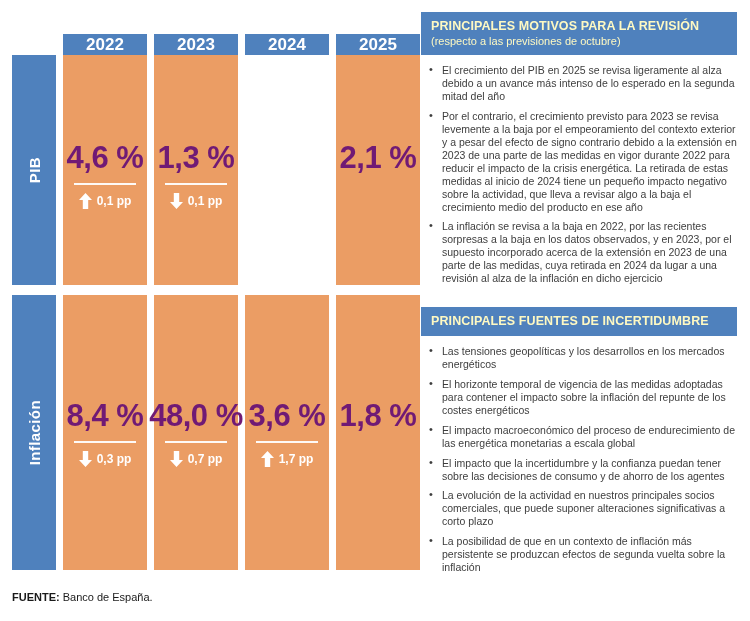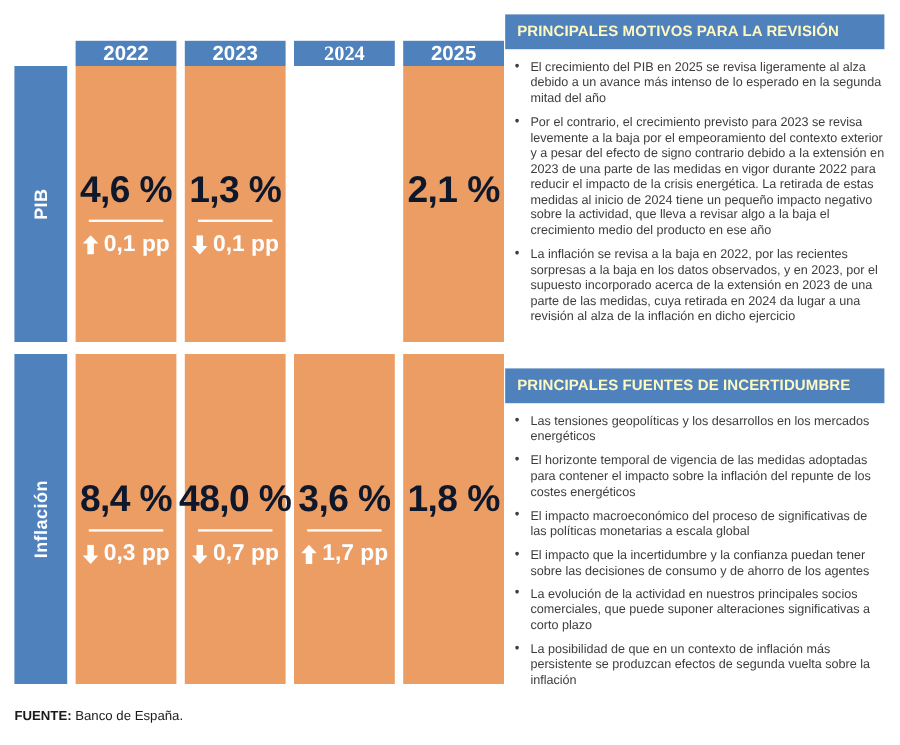--- a/index.html
+++ b/index.html
@@ -32,31 +32,31 @@
   .row-label-text {
     writing-mode: vertical-rl; transform: rotate(180deg);
     font-weight: 700; font-size: 15px; letter-spacing: 0.4px;
   }
   .data-cell { background: #eb9d64; position: relative; }
   .cell-content {
     position: absolute; top: 38%; left: 0; right: 0;
     display: flex; flex-direction: column; align-items: center;
   }
   .cell-value {
-    color: #0f172a; font-weight: 700; font-size: 31px;
+    color: #701a75; font-weight: 700; font-size: 31px;
     letter-spacing: -0.5px; line-height: 1; white-space: nowrap;
   }
   .cell-rule {
     width: 62px; height: 2px;
     background: rgba(255,255,255,0.95);
     margin: 10px 0 8px;
   }
   .cell-change {
     display: flex; align-items: center; gap: 5px;
-    color: #fff; font-weight: 700; font-size: 19px; white-space: nowrap;
+    color: #fff; font-weight: 700; font-size: 12px; white-space: nowrap;
   }
   .arrow-icon { display: inline-flex; }
 
   
   .panel { position: absolute; left: 421px; top: 12px; width: 316px; }
   .panel-section { position: absolute; left: 0; right: 0; }
   .panel-section.s0 { top: 0; }
   .panel-section.s1 { top: 295px; }
   .panel-header { background: #4f81bd; color: #fef9c3; padding: 6px 10px 7px; }
   .panel-title { display: block; font-weight: 700; font-size: 12.5px; line-height: 1.3; letter-spacing: 0.1px; }
@@ -78,21 +78,21 @@
     font-size: 11px; color: #1a1a1a;
   }
   .source-note .b { font-weight: 700; margin-right: 3px; }
 </style>
 </head>
 <body>
 
 <div class="proj-grid">
     <div class="year-cell" style="grid-area: 1 / 2;">2022</div>
     <div class="year-cell" style="grid-area: 1 / 3;">2023</div>
-    <div class="year-cell" style="grid-area: 1 / 4; font-family: Liberation Serif, serif;">2024</div>
+    <div class="year-cell" style="grid-area: 1 / 4;">2024</div>
     <div class="year-cell" style="grid-area: 1 / 5;">2025</div>
     <div class="row-label-cell" style="grid-area: 2 / 1;">
       <span class="row-label-text">PIB</span>
     </div>
     <div class="data-cell" style="grid-area: 2 / 2;">
       <div class="cell-content">
         <div class="cell-value">4,6 %</div>
         <div class="cell-rule"></div>
         <div class="cell-change">
           <span class="arrow-icon">
@@ -172,35 +172,36 @@
       <div class="cell-content">
         <div class="cell-value">1,8 %</div>
       </div>
     </div>
   </div>
 
 <div class="panel">
     <div class="panel-section s0">
       <div class="panel-header">
         <span class="panel-title">PRINCIPALES MOTIVOS PARA LA REVISIÓN</span>
+        <span class="panel-subtitle">(respecto a las previsiones de octubre)</span>
       </div>
       <ul class="bullet-list">
         <li class="bullet-item">El crecimiento del PIB en 2025 se revisa ligeramente al alza debido a un avance más intenso de lo esperado en la segunda mitad del año</li>
         <li class="bullet-item">Por el contrario, el crecimiento previsto para 2023 se revisa levemente a la baja por el empeoramiento del contexto exterior y a pesar del efecto de signo contrario debido a la extensión en 2023 de una parte de las medidas en vigor durante 2022 para reducir el impacto de la crisis energética. La retirada de estas medidas al inicio de 2024 tiene un pequeño impacto negativo sobre la actividad, que lleva a revisar algo a la baja el crecimiento medio del producto en ese año</li>
         <li class="bullet-item">La inflación se revisa a la baja en 2022, por las recientes sorpresas a la baja en los datos observados, y en 2023, por el supuesto incorporado acerca de la extensión en 2023 de una parte de las medidas, cuya retirada en 2024 da lugar a una revisión al alza de la inflación en dicho ejercicio</li>
       </ul>
     </div>
     <div class="panel-section s1">
       <div class="panel-header">
         <span class="panel-title">PRINCIPALES FUENTES DE INCERTIDUMBRE</span>
       </div>
       <ul class="bullet-list">
         <li class="bullet-item">Las tensiones geopolíticas y los desarrollos en los mercados energéticos</li>
         <li class="bullet-item">El horizonte temporal de vigencia de las medidas adoptadas para contener el impacto sobre la inflación del repunte de los costes energéticos</li>
-        <li class="bullet-item">El impacto macroeconómico del proceso de significativas de las políticas monetarias a escala global</li>
+        <li class="bullet-item">El impacto macroeconómico del proceso de endurecimiento de las energética monetarias a escala global</li>
         <li class="bullet-item">El impacto que la incertidumbre y la confianza puedan tener sobre las decisiones de consumo y de ahorro de los agentes</li>
         <li class="bullet-item">La evolución de la actividad en nuestros principales socios comerciales, que puede suponer alteraciones significativas a corto plazo</li>
         <li class="bullet-item">La posibilidad de que en un contexto de inflación más persistente se produzcan efectos de segunda vuelta sobre la inflación</li>
       </ul>
     </div>
   </div>
 
 <div class="source-note">
   <span class="b">FUENTE:</span><span>Banco de España.</span>
 </div>

